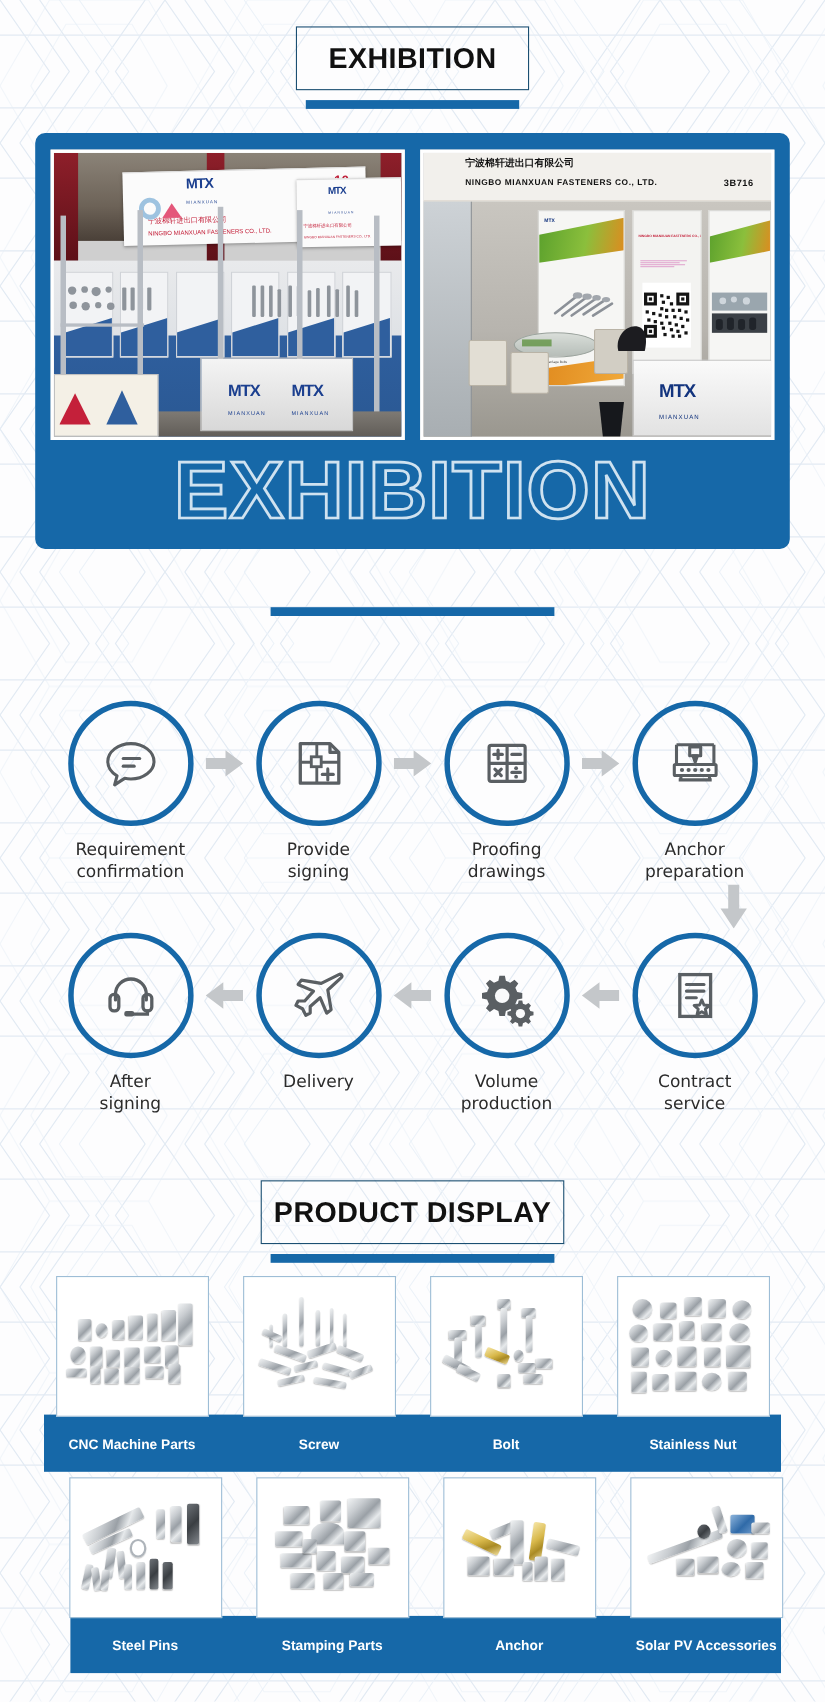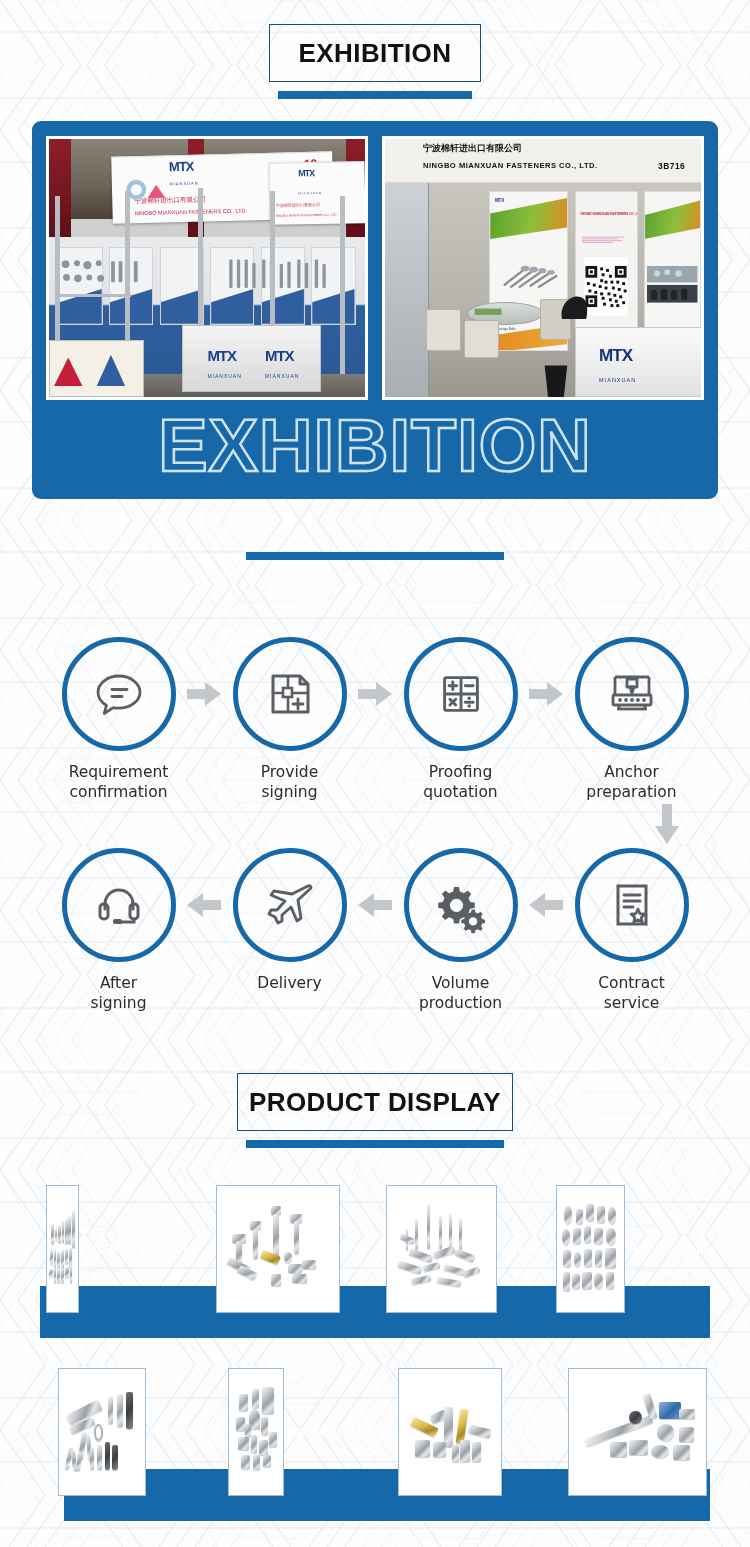--- a/index.html
+++ b/index.html
@@ -164,21 +164,21 @@
   #product-area { position: absolute; left:0; top: 1160px; width: 750px; z-index: 2; }
   .prod-row { position: relative; height: 178px; }
   .prod-band {
     position: absolute; left: 40px; right: 40px; bottom: 0; height: 52px;
     background: #1668a8;
   }
   .prod-cards {
     position: absolute; left: 0; right: 0; top: 0; height: 178px;
     display: flex; justify-content: center; gap: 22px;
   }
-  .prod-card { width: 148px; display: flex; flex-direction: row; align-items: center; }
+  .prod-card { width: 148px; display: flex; flex-direction: column; align-items: center; }
   .prod-thumb {
     width: 139px; height: 128px; background: #ffffff; border: 1px solid #9dbdd6;
     position: relative; overflow: hidden;
   }
   .prod-name {
     height: 50px; display:flex; align-items:center; justify-content:center;
     font-size: 12.5px; font-weight: bold; color: #ffffff; text-align:center;
     white-space: nowrap;
   }
 
@@ -528,21 +528,21 @@
             <line x1="16.5" y1="33.5" x2="22.5" y2="39.5"></line>
               <line x1="22.5" y1="33.5" x2="16.5" y2="39.5"></line>
             <line x1="32.5" y1="36.5" x2="40.5" y2="36.5"></line>
           </g>
           <circle cx="36.5" cy="32.5" r="1.8" fill="#5a5f63"></circle>
           <circle cx="36.5" cy="40.5" r="1.8" fill="#5a5f63"></circle>
         </svg>
       </div>
       <div class="proc-label">
         <span>Proofing</span><br>
-        <span>quotation</span>
+        <span>drawings</span>
       </div>
     </div>
 
     <div class="proc-arrow">
       <svg width="34" height="26" viewBox="0 0 34 26">
         <path d="M0 8 L18 8 L18 1 L34 13 L18 25 L18 18 L0 18 Z" fill="#c4c7ca"></path>
       </svg>
     </div>
 
     <div class="proc-item">
@@ -700,60 +700,60 @@
           <div class="mp" style="left:32%;top:66%;width:9%;height:11%;"></div>
           <div class="mp" style="left:45%;top:65%;width:10%;height:12%;"></div>
           <div class="mp" style="left:59%;top:64%;width:12%;height:9%;"></div>
           <div class="mp" style="left:74%;top:63%;width:8%;height:14%;"></div>
         </div>
         <div class="prod-name">CNC Machine Parts</div>
       </div>
 
       <div class="prod-card">
         <div class="prod-thumb">
+          <div class="mp" style="left:37%;top:14%;width:2.6%;height:36%;"></div>
+          <div class="mp" style="left:26%;top:26%;width:2.6%;height:25%;"></div>
+          <div class="mp" style="left:48%;top:24%;width:2.6%;height:26%;"></div>
+          <div class="mp" style="left:57%;top:22%;width:2.6%;height:29%;"></div>
+          <div class="mp" style="left:66%;top:26%;width:2.6%;height:25%;"></div>
+          <div class="mp" style="left:17%;top:34%;width:2.4%;height:17%;"></div>
+          <div class="mp" style="left:12%;top:40%;width:14%;height:5%;transform:rotate(24deg);"></div>
+          <div class="mp" style="left:20%;top:52%;width:22%;height:5.5%;transform:rotate(20deg);"></div>
+          <div class="mp" style="left:42%;top:50%;width:20%;height:5.5%;transform:rotate(-18deg);"></div>
+          <div class="mp" style="left:62%;top:52%;width:18%;height:5.5%;transform:rotate(22deg);"></div>
+          <div class="mp" style="left:10%;top:62%;width:22%;height:5.5%;transform:rotate(18deg);"></div>
+          <div class="mp" style="left:33%;top:62%;width:16%;height:5%;transform:rotate(-14deg);"></div>
+          <div class="mp" style="left:52%;top:64%;width:20%;height:5%;transform:rotate(16deg);"></div>
+          <div class="mp" style="left:22%;top:72%;width:18%;height:5%;transform:rotate(-12deg);"></div>
+          <div class="mp" style="left:46%;top:74%;width:22%;height:5%;transform:rotate(10deg);"></div>
+          <div class="mp" style="left:70%;top:66%;width:16%;height:5%;transform:rotate(-22deg);"></div>
+        </div>
+        <div class="prod-name">Screw</div>
+      </div>
+
+      <div class="prod-card">
+        <div class="prod-thumb">
           <div class="mp" style="left:44%;top:16%;width:9%;height:7%;"></div>
           <div class="mp" style="left:46%;top:22%;width:5%;height:35%;"></div>
           <div class="mp" style="left:60%;top:22%;width:10%;height:7%;"></div>
           <div class="mp" style="left:63%;top:28%;width:4.5%;height:26%;"></div>
           <div class="mp" style="left:27%;top:28%;width:9%;height:7%;"></div>
           <div class="mp" style="left:29.5%;top:34%;width:4.5%;height:24%;"></div>
           <div class="mp" style="left:12%;top:38%;width:12%;height:7%;"></div>
           <div class="mp" style="left:16%;top:44%;width:4.5%;height:20%;"></div>
           <div class="mp brass" style="left:36%;top:53%;width:16%;height:7%;transform:rotate(22deg);"></div>
           <div class="mp" style="left:8%;top:60%;width:20%;height:6%;transform:rotate(28deg);"></div>
           <div class="mp" style="left:17%;top:66%;width:16%;height:6%;transform:rotate(26deg);"></div>
           <div class="mp" style="left:58%;top:62%;width:12%;height:7%;"></div>
           <div class="mp" style="left:70%;top:59%;width:11%;height:7%;"></div>
           <div class="mp" style="left:62%;top:70%;width:12%;height:7%;"></div>
           <div class="mp" style="left:44%;top:70%;width:9%;height:9%;"></div>
           <div class="mp round" style="left:55%;top:52%;width:7%;height:9%;"></div>
         </div>
         <div class="prod-name">Bolt</div>
-      </div>
-
-      <div class="prod-card">
-        <div class="prod-thumb">
-          <div class="mp" style="left:37%;top:14%;width:2.6%;height:36%;"></div>
-          <div class="mp" style="left:26%;top:26%;width:2.6%;height:25%;"></div>
-          <div class="mp" style="left:48%;top:24%;width:2.6%;height:26%;"></div>
-          <div class="mp" style="left:57%;top:22%;width:2.6%;height:29%;"></div>
-          <div class="mp" style="left:66%;top:26%;width:2.6%;height:25%;"></div>
-          <div class="mp" style="left:17%;top:34%;width:2.4%;height:17%;"></div>
-          <div class="mp" style="left:12%;top:40%;width:14%;height:5%;transform:rotate(24deg);"></div>
-          <div class="mp" style="left:20%;top:52%;width:22%;height:5.5%;transform:rotate(20deg);"></div>
-          <div class="mp" style="left:42%;top:50%;width:20%;height:5.5%;transform:rotate(-18deg);"></div>
-          <div class="mp" style="left:62%;top:52%;width:18%;height:5.5%;transform:rotate(22deg);"></div>
-          <div class="mp" style="left:10%;top:62%;width:22%;height:5.5%;transform:rotate(18deg);"></div>
-          <div class="mp" style="left:33%;top:62%;width:16%;height:5%;transform:rotate(-14deg);"></div>
-          <div class="mp" style="left:52%;top:64%;width:20%;height:5%;transform:rotate(16deg);"></div>
-          <div class="mp" style="left:22%;top:72%;width:18%;height:5%;transform:rotate(-12deg);"></div>
-          <div class="mp" style="left:46%;top:74%;width:22%;height:5%;transform:rotate(10deg);"></div>
-          <div class="mp" style="left:70%;top:66%;width:16%;height:5%;transform:rotate(-22deg);"></div>
-        </div>
-        <div class="prod-name">Screw</div>
       </div>
 
       <div class="prod-card">
         <div class="prod-thumb">
           <div class="mp round" style="left:10%;top:16%;width:13%;height:14%;"></div>
           <div class="mp hexnut" style="left:28%;top:18%;width:11%;height:12%;"></div>
           <div class="mp hexnut" style="left:44%;top:14%;width:12%;height:14%;"></div>
           <div class="mp hexnut" style="left:60%;top:16%;width:12%;height:13%;"></div>
           <div class="mp round" style="left:76%;top:17%;width:13%;height:13%;"></div>
           <div class="mp round" style="left:8%;top:34%;width:12%;height:13%;"></div>
@@ -845,16 +845,17 @@
           <div class="mp" style="left:56%;top:20%;width:6%;height:20%;transform:rotate(-18deg);"></div>
           <div class="mp blue" style="left:66%;top:26%;width:16%;height:14%;"></div>
           <div class="mp" style="left:80%;top:32%;width:12%;height:8%;"></div>
           <div class="mp" style="left:64%;top:44%;width:13%;height:13%;border-radius:50%;"></div>
           <div class="mp" style="left:80%;top:46%;width:11%;height:12%;"></div>
           <div class="mp" style="left:44%;top:56%;width:14%;height:12%;"></div>
           <div class="mp" style="left:60%;top:60%;width:13%;height:11%;border-radius:50%;"></div>
           <div class="mp" style="left:76%;top:60%;width:12%;height:12%;"></div>
           <div class="mp" style="left:30%;top:58%;width:12%;height:12%;"></div>
         </div>
+        <div class="prod-name">Solar PV Accessories</div>
       </div>
     </div>
   </div>
 </div>
 
 </body></html>

